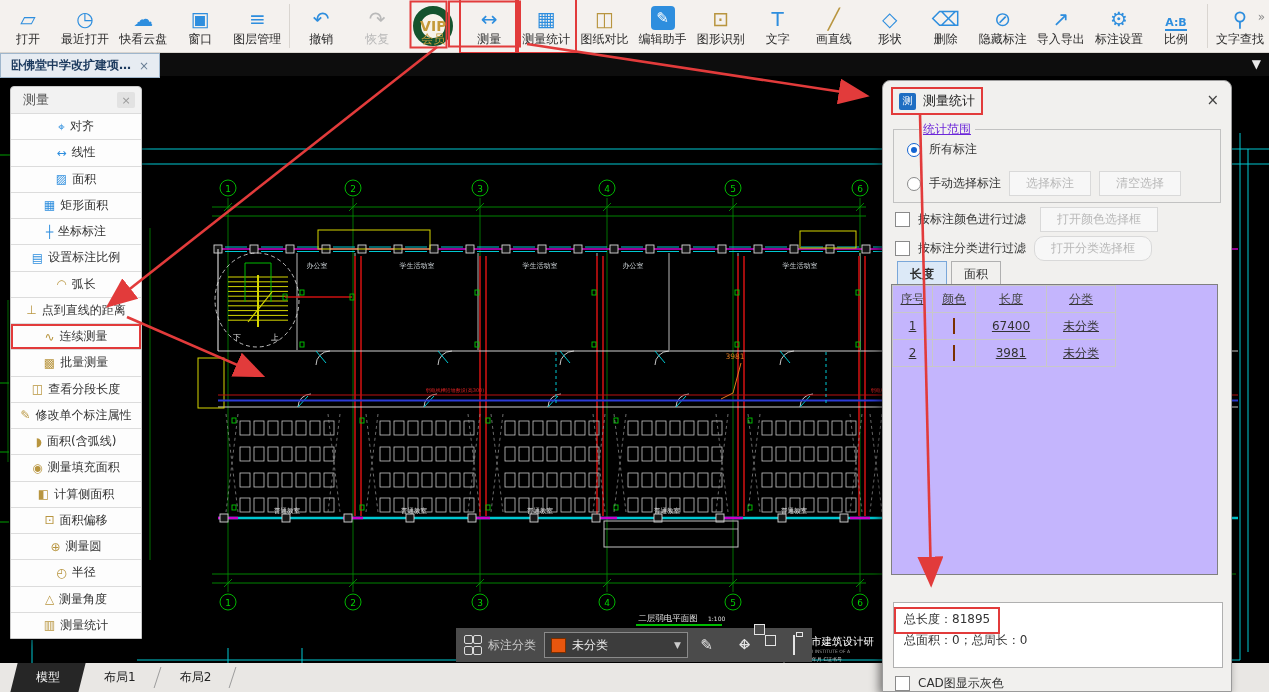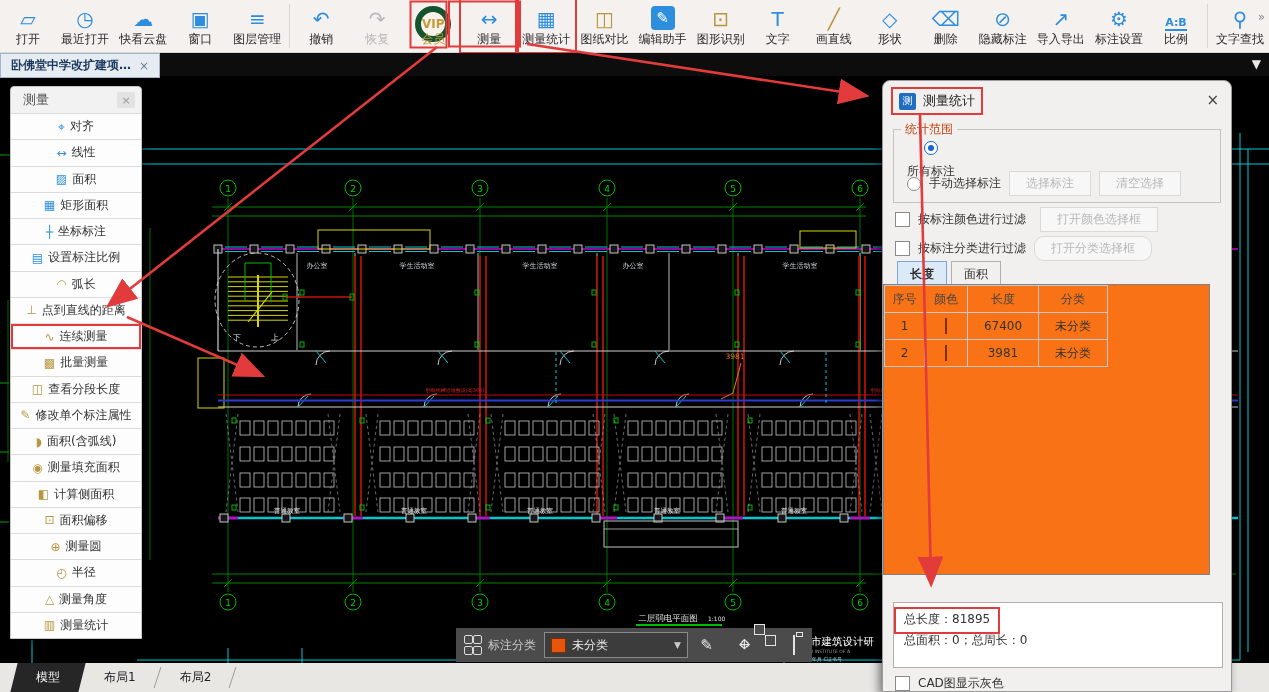--- a/index.html
+++ b/index.html
@@ -8,22 +8,22 @@
   
   #toolbar{position:absolute;left:0;top:0;width:1269px;height:52px;background:#f4f1ee;
            border-bottom:1px solid #d8d4cf;display:flex;align-items:stretch;z-index:4;}
   .tbtn{display:flex;flex-direction:column;align-items:center;justify-content:center;
         padding:2px 7px 3px;min-width:42px;cursor:pointer;position:relative;}
   .tbtn .ic{height:26px;line-height:26px;font-size:20px;color:#2e8ede;}
   .tbtn .lb{font-size:12px;color:#2b2b2b;white-space:nowrap;line-height:14px;}
   .tbtn.gold .ic{color:#b8953f;}
   .tbtn.disabled .ic,.tbtn.disabled .lb{color:#b9b9b9;}
   .tbtn.vip .lb{color:#c49a3a;}
-  .vipbadge{width:24px;height:24px;border-radius:50%;background:#f7f3ea;border:6px solid #14532d;
-            color:#c49a3a;font-size:12px;font-weight:bold;display:flex;align-items:center;justify-content:center;}
+  .vipbadge{width:24px;height:24px;border-radius:50%;background:#f7f3ea;border:8px solid #14532d;
+            color:#c49a3a;font-size:14px;font-weight:bold;display:flex;align-items:center;justify-content:center;}
   .bluesq{width:24px;height:24px;border-radius:4px;background:#2e8ede;color:#fff;font-size:15px;
           display:flex;align-items:center;justify-content:center;}
   .abtext{font-size:11px;font-weight:bold;color:#2e8ede;border-bottom:2px solid #2e8ede;height:20px;line-height:18px;}
   .tsep{width:1px;background:#d9d5d0;margin:4px 3px;}
   .redboxed{box-shadow:0 0 0 2px #e23b3b;}
   #tb-overflow{position:absolute;right:4px;top:10px;color:#8a8a8a;font-size:12px;}
   
   #tabrow{position:absolute;left:0;top:53px;width:1269px;height:23px;background:#0d0d0d;z-index:4;}
   #filetab{position:absolute;left:0;top:0;height:23px;background:#e7ecf2;border:1px solid #9fb6cc;
            display:flex;align-items:center;gap:8px;padding:0 10px;font-size:12px;font-weight:bold;color:#1c3a5e;}
@@ -73,32 +73,32 @@
   
   #panel{position:absolute;left:882px;top:80px;width:350px;height:612px;background:#f1f0ee;
          border:1px solid #9a9a9a;border-radius:8px 8px 0 0;z-index:3;font-size:12px;color:#333;
          box-shadow:-3px 3px 10px rgba(0,0,0,.5);box-sizing:border-box;}
   #p-title{position:absolute;left:10px;top:8px;display:flex;align-items:center;gap:7px;padding:3px 6px;}
   #p-title .pic{width:17px;height:17px;background:#1f6ec2;color:#fff;font-size:10px;display:flex;
                 align-items:center;justify-content:center;border-radius:2px;}
   #p-title .pt{font-size:13px;color:#222;}
   #p-close{position:absolute;right:12px;top:10px;font-size:15px;color:#444;cursor:pointer;}
   #p-group{position:absolute;left:10px;top:48px;width:326px;height:72px;border:1px solid #c2c2c2;}
-  #p-group-label{position:absolute;left:18px;top:40px;background:#f1f0ee;padding:0 4px;color:#c2410c;}
+  #p-group-label{position:absolute;left:36px;top:40px;background:#f1f0ee;padding:0 4px;color:#6d28d9;text-decoration:underline;}
   .prow{position:absolute;display:flex;align-items:center;gap:8px;}
   .radio{width:14px;height:14px;border-radius:50%;border:1px solid #8a8a8a;background:#fff;box-sizing:border-box;}
   .radio.sel{border:1px solid #1464d2;background:#fff;position:relative;}
   .radio.sel:after{content:"";position:absolute;left:3px;top:3px;width:6px;height:6px;border-radius:50%;background:#1464d2;}
   .pbtn{background:#f7f7f7;border:1px solid #d9d9d9;color:#b8b8b8;padding:3px 16px;font-size:12px;cursor:default;}
   .pbtn.en{color:#333;border:1px solid #adadad;background:#fdfdfd;cursor:pointer;}
   .chk{width:13px;height:13px;border:1px solid #8a8a8a;background:#fff;}
   .ptab{padding:4px 12px;border:1px solid #b0b0b0;background:#f1f0ee;cursor:pointer;margin-right:4px;}
   .ptab.act{background:#dce9f7;border:1px solid #7aa7d9;font-weight:bold;}
   #p-tabs{position:absolute;left:14px;top:180px;display:flex;}
-  #p-table{position:absolute;left:0;top:203px;width:325px;height:289px;background:#f97316;border:1px solid #808080;}
+  #p-table{position:absolute;left:8px;top:203px;width:325px;height:289px;background:#c4b5fd;border:1px solid #808080;text-decoration:underline;}
   #p-table table{border-collapse:collapse;font-size:12px;color:#333;}
   #p-table th,#p-table td{border:1px solid #c8c8c8;height:24px;text-align:center;font-weight:normal;}
   #p-table th{color:#444;}
   #p-table tr>*:nth-child(1){width:37px;} #p-table tr>*:nth-child(2){width:40px;}
   #p-table tr>*:nth-child(3){width:68px;} #p-table tr>*:nth-child(4){width:66px;}
   .swatch{width:14px;height:14px;margin:0 auto;border:1px solid #7a2f00;}
   #p-total-row{position:absolute;left:12px;top:500px;width:325px;display:flex;align-items:center;}
   #p-copy{margin-left:auto;}
   #p-summary{position:absolute;left:10px;top:521px;width:330px;height:66px;background:#fff;border:1px solid #b0b0b0;
              padding:6px 0 0 0;box-sizing:border-box;}
@@ -850,21 +850,21 @@
 <div id="panel">
   <div id="p-title" class="redboxed">
     <span class="pic">测</span>
     <span class="pt">测量统计</span>
   </div>
   <span id="p-close">×</span>
 
   <div id="p-group"></div>
   <div id="p-group-label">统计范围</div>
 
-  <div class="prow" style="left:24px;top:60px;flex-direction:column;">
+  <div class="prow" style="left:24px;top:60px;">
     <span class="radio sel"></span>
     <span>所有标注</span>
   </div>
   <div class="prow" style="left:24px;top:90px;justify-content:center;">
     <span class="radio"></span>
     <span>手动选择标注</span>
     <button class="pbtn">选择标注</button>
     <button class="pbtn">清空选择</button>
   </div>
   <div class="prow" style="left:12px;top:126px;">

